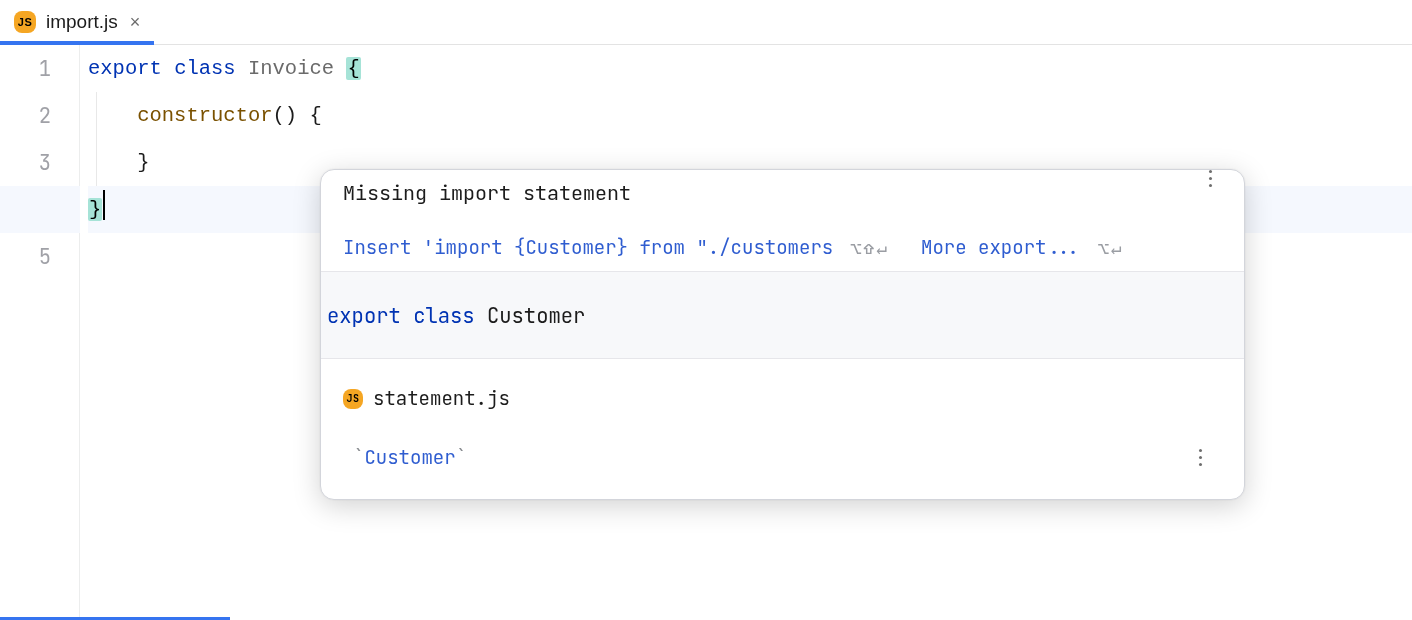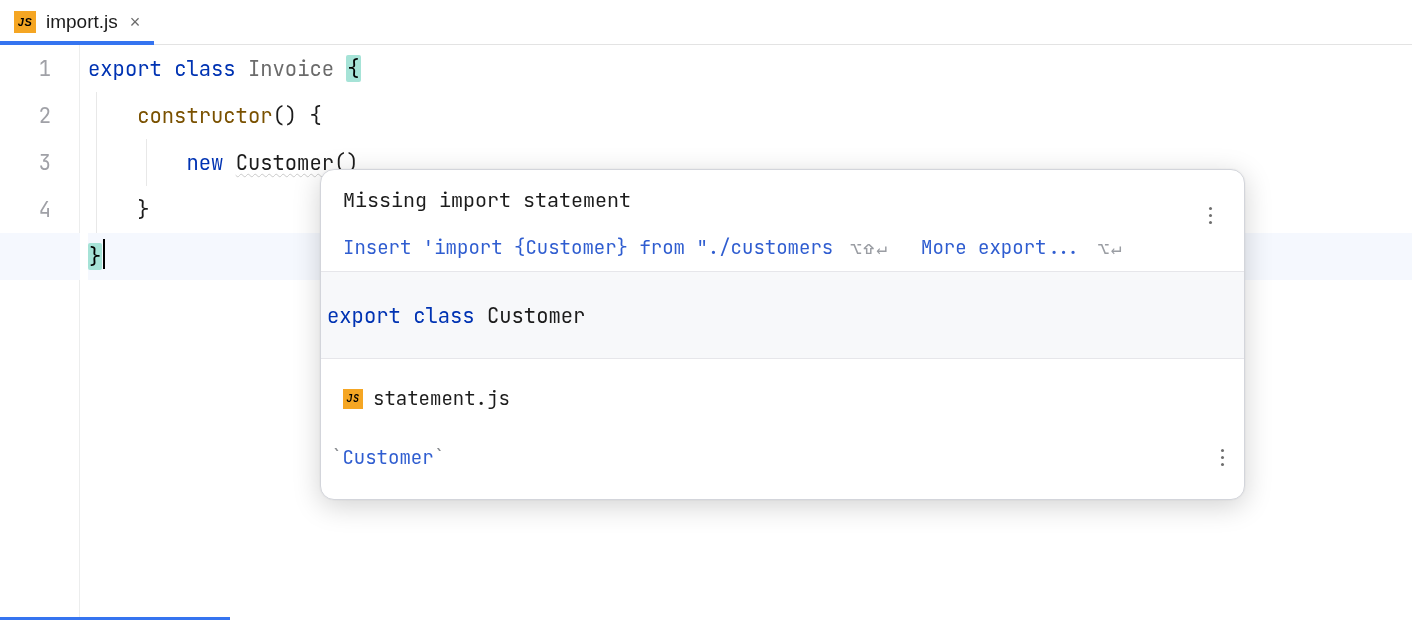--- a/index.html
+++ b/index.html
@@ -3,33 +3,33 @@
 <meta charset="utf-8">
 <style>
   * { box-sizing: border-box; margin: 0; padding: 0; }
   html, body { width: 1412px; height: 620px; font-family: -apple-system, BlinkMacSystemFont, "Segoe UI", sans-serif; background: #fff; overflow: hidden; }
   .mono { font-family: "JetBrains Mono", Menlo, Consolas, monospace; }
 
   
   .tabbar { height: 45px; display: flex; align-items: stretch; border-bottom: 1px solid #e3e3e3; }
   .tab { display: flex; align-items: center; gap: 10px; padding: 0 14px; position: relative; cursor: pointer; }
   .tab.active::after { content: ""; position: absolute; left: 0; right: 0; bottom: -1px; height: 4px; background: #3574f0; }
-  .js-badge { display: inline-flex; align-items: center; justify-content: center; width: 22px; height: 22px; background: #f5a623; color: #000; font-size: 11px; font-weight: 700; border-radius: 0; letter-spacing: 0.5px; font-style: italic;}
+  .js-badge { display: inline-flex; align-items: center; justify-content: center; width: 22px; height: 22px; background: #f5a623; color: #000; font-size: 11px; font-weight: 700; border-radius: 8px; letter-spacing: 0.5px;}
   .tab-title { font-size: 19px; color: #1c1c1c; }
   .tab-close { color: #6b6b6b; font-size: 18px; line-height: 1; padding: 0 2px; }
 
   .tab-indicator-ext { position:absolute; left:0; bottom:-1px; height:4px; background:#3574f0;}
 
   
   .editor { display: flex; height: calc(620px - 45px); font-size: 20.5px; line-height: 47px; }
   .gutter { width: 80px; text-align: right; color: #a0a1a7; padding-right: 28px; user-select: none; border-right: 1px solid #eceded; background:#fff;}
   .gutter .ln { height: 47px; }
   .code-wrap { position: relative; flex: 1; }
   .codearea { padding-left: 8px; }
-  .codeline { height: 47px; white-space: pre; position: relative; }
+  .codeline { height: 47px; white-space: pre; position: relative; font-family: Liberation Mono, monospace; }
   .codeline.current { background: #f5f8fe; }
   .codeline.current::before{content:"";position:absolute;left:-88px;width:80px;top:0;bottom:0;background:#f5f8fe;}
 
   .kw { color: #0033b3; }
   .cls { color: #000; }
   .plain { color: #1c1c1c; margin-top: 8px; }
   .hl-brace { background: #a6e3d7; border-radius:2px; padding:0 1px;}
   .warn-cls { color:#1c1c1c; text-decoration: underline wavy #c9c9c9; text-decoration-thickness:1px; text-underline-offset:3px;}
   .caret { display:inline-block; width:2px; height:30px; background:#000; vertical-align:-5px; margin-left:1px;}
   .indent-guide { display:inline-block; width:1px; height:47px; background:#e8e8e8; position:absolute; }
@@ -40,34 +40,34 @@
     left: 240px;
     top: 124px;
     width: 925px;
     background: #fff;
     border: 1px solid #d3d5db;
     border-radius: 14px;
     box-shadow: 0 6px 28px rgba(0,0,0,0.18), 0 0 0 1px rgba(0,0,0,0.02);
     overflow: hidden;
     font-size: 19px;
   }
-  .popup-row { display:flex; align-items:flex-end; padding: 0 22px; }
+  .popup-row { display:flex; align-items:flex-start; padding: 0 22px; }
   .popup-title-row { height: 54px; justify-content: space-between; }
   .popup-title { font-size: 20px; color:#1c1c1c;}
   .kebab { width:24px; display:flex; flex-direction:column; align-items:center; gap:4px; cursor:pointer;}
   .kebab span{width:3px;height:3px;border-radius:50%;background:#6e6e6e;}
   .popup-action-row { height: 48px; gap: 32px; border-bottom:1px solid #e6e6ea;}
   .action-link { color: #2f5dd0; cursor:pointer; }
   .shortcut { color:#9a9da3; font-size:18px; letter-spacing:2px; margin-left:6px;}
   .popup-preview { background:#f7f8fa; padding: 20px 6px 18px; border-bottom:1px solid #e6e6ea;}
   .preview-code { font-size:20.5px; color:#1c1c1c;}
   .preview-code .kw{color:#0033b3;}
   .popup-file { padding: 16px 22px 6px; display:flex; align-items:center; gap:10px;}
   .popup-file .fname{ font-size:19px; color:#1c1c1c;}
-  .popup-ref { padding: 6px 10px 18px; display:flex; justify-content:space-between; align-items:center;}
+  .popup-ref { padding: 6px 32px 18px; display:flex; justify-content:space-between; align-items:center;}
   .ref-text { color:#2f5dd0; font-size:19px;}
   .backtick{color:#8a8d91;}
 </style>
 </head>
 <body>
 
 <div class="tabbar">
   <div class="tab active" style="padding-right:12px;">
     <span class="js-badge">JS</span>
     <span class="tab-title">import.js</span>
@@ -81,21 +81,20 @@
     <div class="ln">1</div>
     <div class="ln">2</div>
     <div class="ln">3</div>
     <div class="ln">4</div>
     <div class="ln">5</div>
   </div>
   <div class="code-wrap">
     <div class="codearea">
       <div class="codeline"><span class="kw">export</span><span> </span><span class="kw">class</span><span> </span><span class="cls" style="color:#6b6b6b">Invoice</span><span> </span><span class="hl-brace">{</span></div>
       <div class="codeline"><span class="indent-guide" style="left:8px;"></span><span>    </span><span class="plain" style="color:#7a5100">constructor</span><span class="plain">() {</span></div>
-      <div class="codeline"><span class="indent-guide" style="left:8px;"></span><span class="indent-guide" style="left:58px;"></span><span>        </span><span class="kw">new</span><span> </span><span class="warn-cls">Customer</span><span class="plain">()</span></div>
       <div class="codeline"><span class="indent-guide" style="left:8px;"></span><span>    </span><span class="plain">}</span></div>
       <div class="codeline current"><span class="hl-brace">}</span><span class="caret"></span></div>
     </div>
 
     <div class="popup">
       <div class="popup-row popup-title-row">
         <div class="popup-title">Missing import statement</div>
         <div class="kebab">
             <span></span>
             <span></span>

